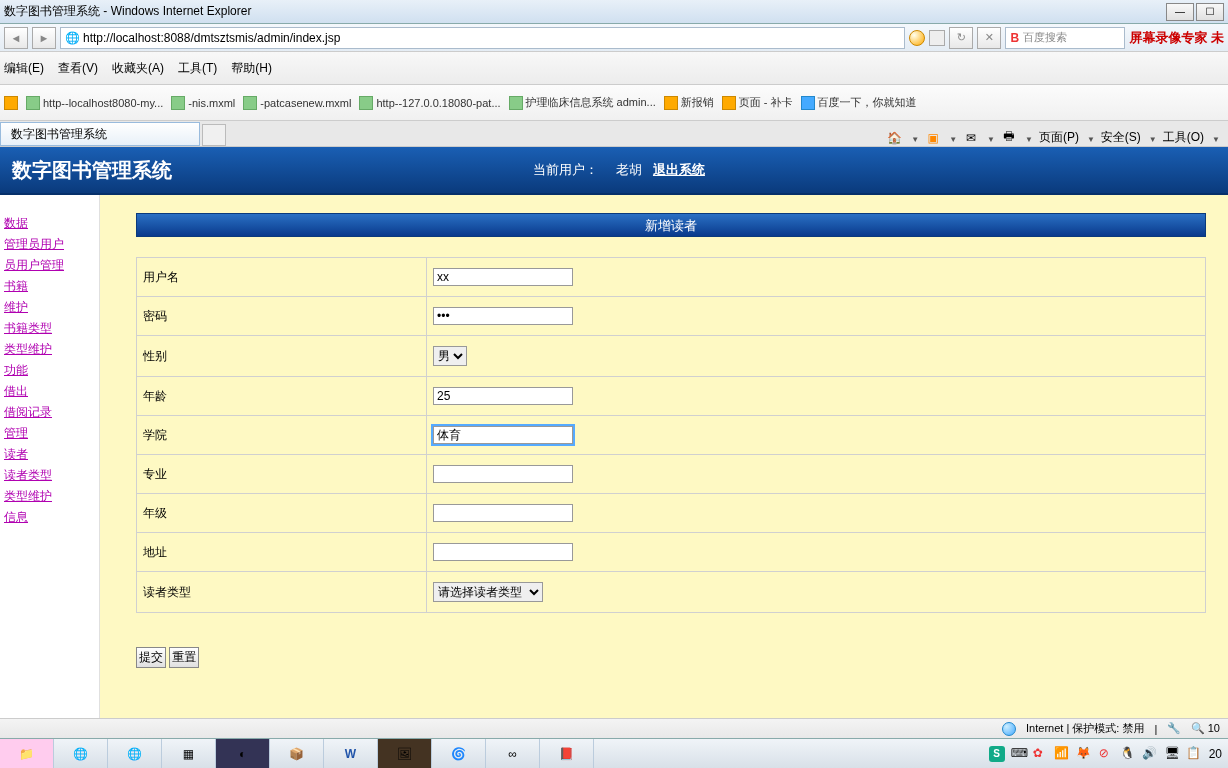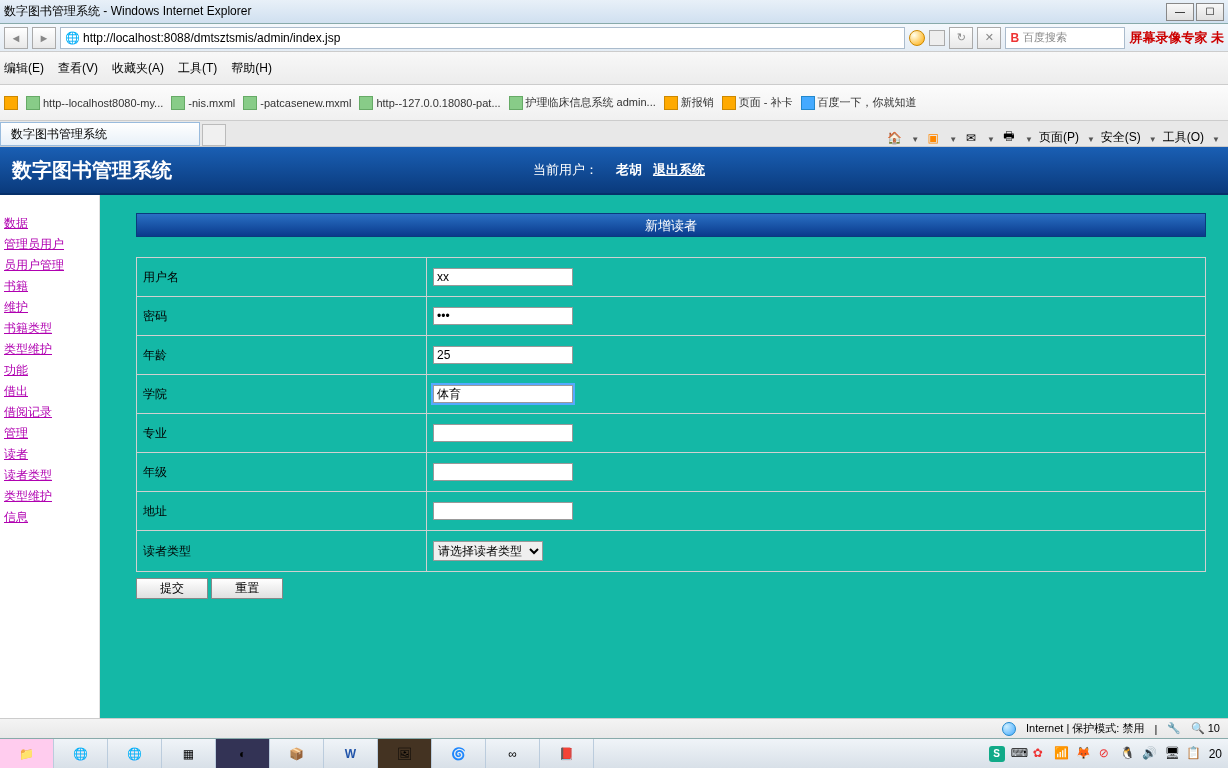--- a/index.html
+++ b/index.html
@@ -42,31 +42,31 @@
 
 .apphdr { height: 48px; background: linear-gradient(#1a5fb4, #0a3a7c); color:#fff; display:flex; align-items:center; padding:0 12px; border-bottom:2px solid #06306a; }
 .apptitle { font-size:20px; font-weight:bold; }
 .hdrinfo { flex:1; text-align:center; font-size:13px; }
 .hdrinfo a { color:#fff; text-decoration:underline; font-weight:bold; }
 
 
 .appbody { display:flex; height: calc(768px - 24px - 28px - 24px - 26px - 26px - 48px - 20px - 30px); }
 .sidebar { width: 100px; background:#fff; border-right:1px solid #e0e0e0; padding: 18px 4px; }
 .sidebar a { display:block; color:#b000b0; text-decoration:underline; font-size:12px; line-height:21px; }
-.main { flex:1; padding: 18px 22px 0 36px; background:#14b8a6; }
+.main { flex:1; padding: 18px 22px 0 36px; background:#fef9c3; }
 
 .pagehdr { height: 24px; background: linear-gradient(#2a70c4, #0a3a8c); color:#fff; text-align:center; line-height:24px; font-size:13px; width:100%; border:1px solid #0a3a7c; }
 
 .formtable { width: 100%; border-collapse: collapse; margin-top: 20px; }
 .formtable td { border: 1px solid #d0d0d0; padding: 10px 6px; height: 26px; font-size:12px; }
 .formtable td:first-child { width: 290px; }
 .formtable input[type=text], .formtable input[type=password] { width: 140px; height:18px; border:1px solid #999; padding:0 3px; font-size:12px; }
 .formtable select { height:20px; border:1px solid #999; font-size:12px; }
 .btnrow { margin-top:6px; }
-.btnrow button { padding: 1px 23px; font-size:12px; border:1px solid #888; background:linear-gradient(#fff,#e0e0e0); }
+.btnrow button { padding: 1px 2px; font-size:12px; border:1px solid #888; background:linear-gradient(#fff,#e0e0e0);margin-top:28px; }
 
 
 .statusbar { position:fixed; bottom:30px; left:0; right:0; height:20px; background:linear-gradient(#f4f4f4,#e8e8e8); border-top:1px solid #ccc; display:flex; align-items:center; justify-content:flex-end; padding:0 8px; gap:10px; font-size:11px; }
 .statusbar .globe2 { width:14px; height:14px; border-radius:50%; background: radial-gradient(circle at 30% 30%, #cef, #4af); border:1px solid #28c; }
 
 
 .taskbar { position:fixed; bottom:0; left:0; right:0; height:30px; background: linear-gradient(#f0f4f8, #d8e0e8); border-top:1px solid #8aa; display:flex; align-items:center; justify-content:space-between; }
 .tbleft { display:flex; height:100%; }
 .tbbtn { width:54px; height:100%; border-right:1px solid #bcd; display:flex; align-items:center; justify-content:center; }
 .tbright { display:flex; align-items:center; gap:6px; padding-right:6px; }
@@ -171,21 +171,21 @@
     <span>工具(O)</span>
       <span class="dropdown-arrow"></span>
   </div>
 </div>
 
 <div class="apphdr">
   <div class="apptitle">数字图书管理系统</div>
   <div class="hdrinfo">
     <span>当前用户：</span>
     &nbsp;&nbsp;&nbsp;
-    <span style="font-weight:bold;">老胡</span>
+    <span style="font-weight:normal;">老胡</span>
     &nbsp;
     <a href="#">退出系统</a>
   </div>
   <div style="width:150px;"></div>
 </div>
 
 <div class="appbody">
   <div class="sidebar">
     <a href="#">数据</a>
     <a href="#">管理员用户</a>
@@ -209,20 +209,24 @@
       <tbody>
           <tr>
             <td>用户名</td>
             <td><input type="text" value="xx" style=""></td>
           </tr>
       <tr>
             <td>密码</td>
             <td><input type="text" value="•••" style=""></td>
           </tr>
       <tr>
+            <td>性别</td>
+            <td><select><option>男</option></select></td>
+          </tr>
+      <tr>
             <td>年龄</td>
             <td><input type="text" value="25" style=""></td>
           </tr>
       <tr>
             <td>学院</td>
             <td><input type="text" style="outline: rgb(85, 170, 255) solid 2px;" value="体育"></td>
           </tr>
       <tr>
             <td>专业</td>
             <td><input type="text" value="" style=""></td>

